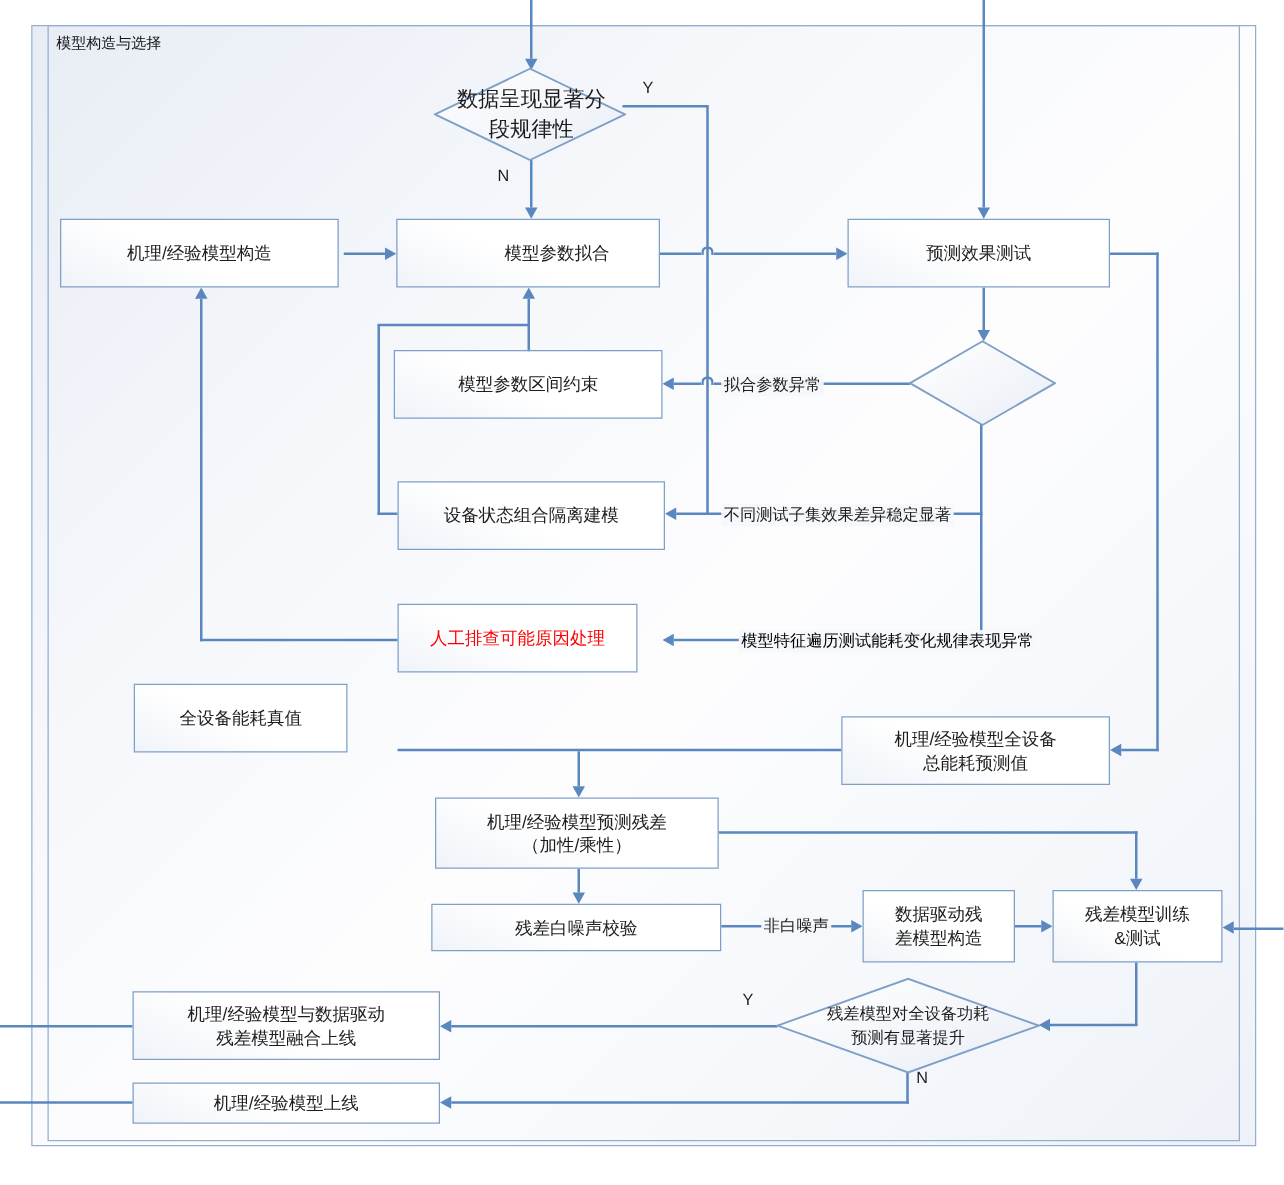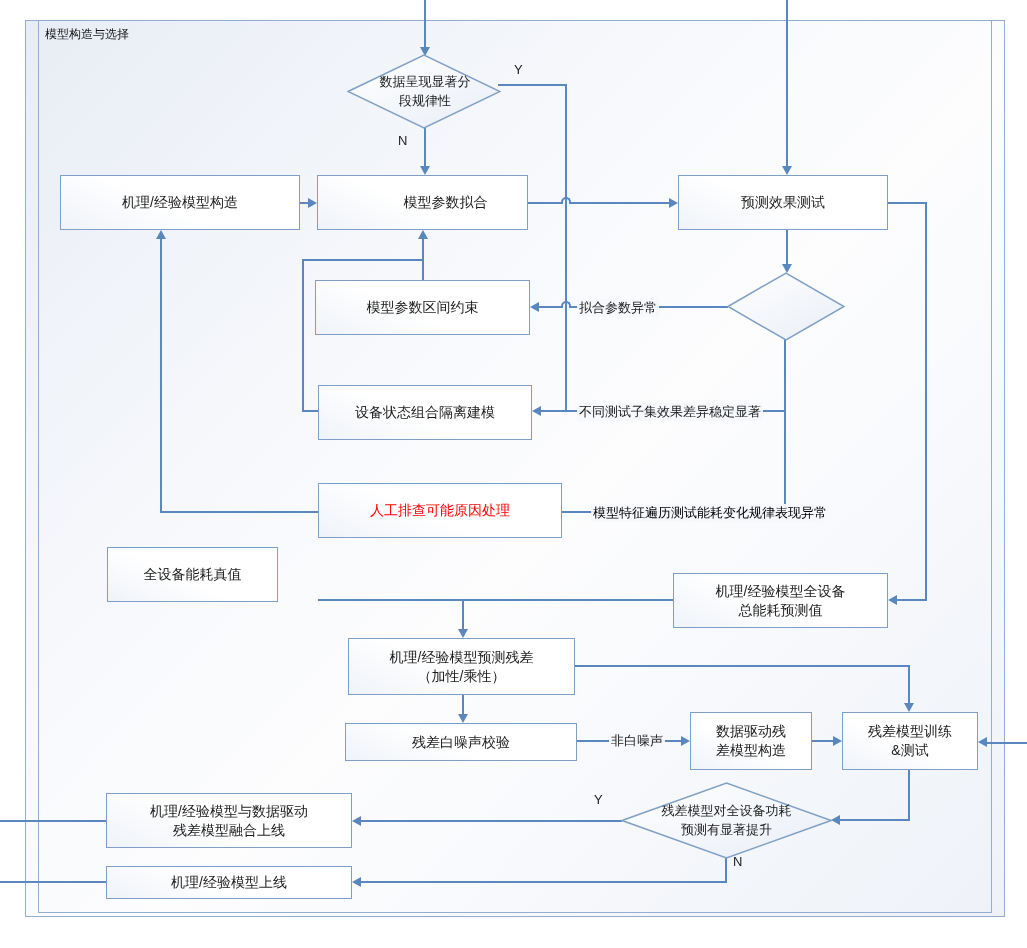--- a/index.html
+++ b/index.html
@@ -137,21 +137,21 @@
 
   <svg class="dwrap" style="left:347px;top:54px;" width="154" height="75">
     <defs>
         <linearGradient id="dg1" x1="0" y1="0" x2="1" y2="1">
       <stop offset="0" stop-color="#ffffff"></stop>
           <stop offset="1" stop-color="#e9eef6"></stop>
         </linearGradient>
       </defs>
     <polygon points="1,37.5 77,1 153,37.5 77,74" fill="url(#dg1)" stroke="#7fa0c6" stroke-width="1.5"></polygon>
   </svg>
-  <div class="dlabel" style="left:360px;top:64px;width:130px;height:55px;font-size:13px;line-height:1.4;">数据呈现显著分
+  <div class="dlabel" style="left:360px;top:64px;width:130px;height:55px;font-size:17px;line-height:1.4;">数据呈现显著分
 段规律性</div>
 
   <svg class="dwrap" style="left:727px;top:272px;" width="118" height="69">
     <defs>
         <linearGradient id="dg2" x1="0" y1="0" x2="1" y2="1">
       <stop offset="0" stop-color="#ffffff"></stop>
           <stop offset="1" stop-color="#e9eef6"></stop>
         </linearGradient>
       </defs>
     <polygon points="1,34.5 59,1 117,34.5 59,68" fill="url(#dg2)" stroke="#7fa0c6" stroke-width="1.5"></polygon>
@@ -163,26 +163,26 @@
         <linearGradient id="dg3" x1="0" y1="0" x2="1" y2="1">
       <stop offset="0" stop-color="#ffffff"></stop>
           <stop offset="1" stop-color="#e9eef6"></stop>
         </linearGradient>
       </defs>
     <polygon points="1,38.5 105.5,1 210,38.5 105.5,76" fill="url(#dg3)" stroke="#7fa0c6" stroke-width="1.5"></polygon>
   </svg>
   <div class="dlabel" style="left:633px;top:792px;width:187px;height:57px;font-size:13px;line-height:1.45;">残差模型对全设备功耗
 预测有显著提升</div>
 
-  <div class="node" style="left:60px;top:175px;width:240px;height:55px;">机理/经验模型构造</div>
+  <div class="node" style="left:48px;top:175px;width:223px;height:55px;">机理/经验模型构造</div>
   <div class="node" style="left:317px;top:175px;width:211px;height:55px;padding-left:46px;">模型参数拟合</div>
   <div class="node" style="left:678px;top:175px;width:210px;height:55px;">预测效果测试</div>
   <div class="node" style="left:315px;top:280px;width:215px;height:55px;">模型参数区间约束</div>
   <div class="node" style="left:318px;top:385px;width:214px;height:55px;">设备状态组合隔离建模</div>
-  <div class="node alert" style="left:318px;top:483px;width:244px;height:55px;">人工排查可能原因处理</div>
+  <div class="node alert" style="left:318px;top:483px;width:192px;height:55px;">人工排查可能原因处理</div>
   <div class="node" style="left:107px;top:547px;width:171px;height:55px;">全设备能耗真值</div>
   <div class="node" style="left:673px;top:573px;width:215px;height:55px;">机理/经验模型全设备
 总能耗预测值</div>
   <div class="node" style="left:348px;top:638px;width:227px;height:57px;">机理/经验模型预测残差
 （加性/乘性）</div>
   <div class="node" style="left:345px;top:723px;width:232px;height:38px;">残差白噪声校验</div>
   <div class="node" style="left:690px;top:712px;width:122px;height:58px;">数据驱动残
 差模型构造</div>
   <div class="node" style="left:842px;top:712px;width:136px;height:58px;">残差模型训练
 &amp;测试</div>

